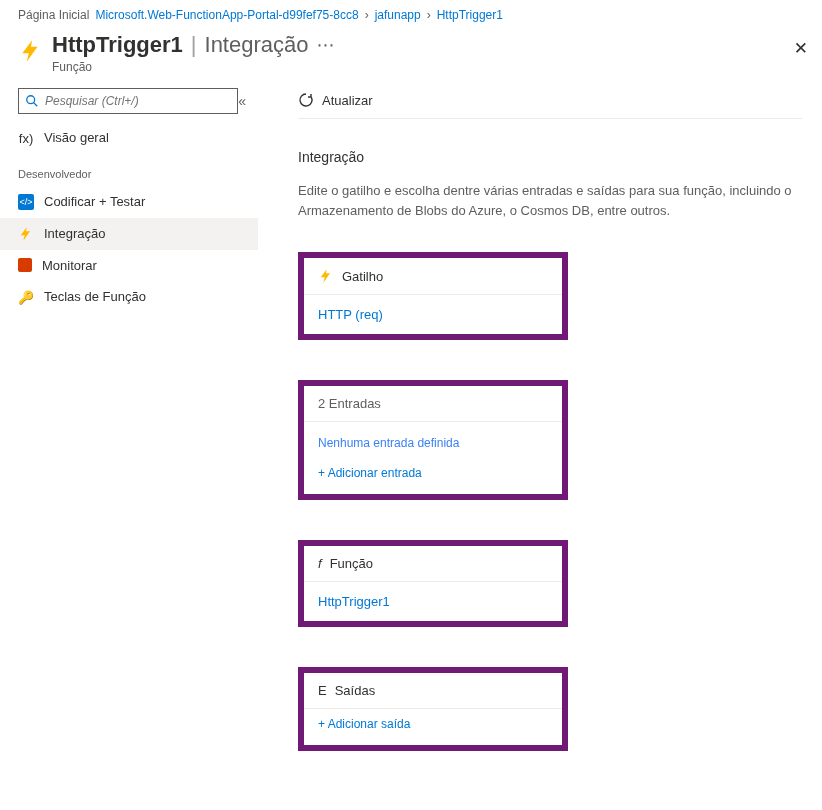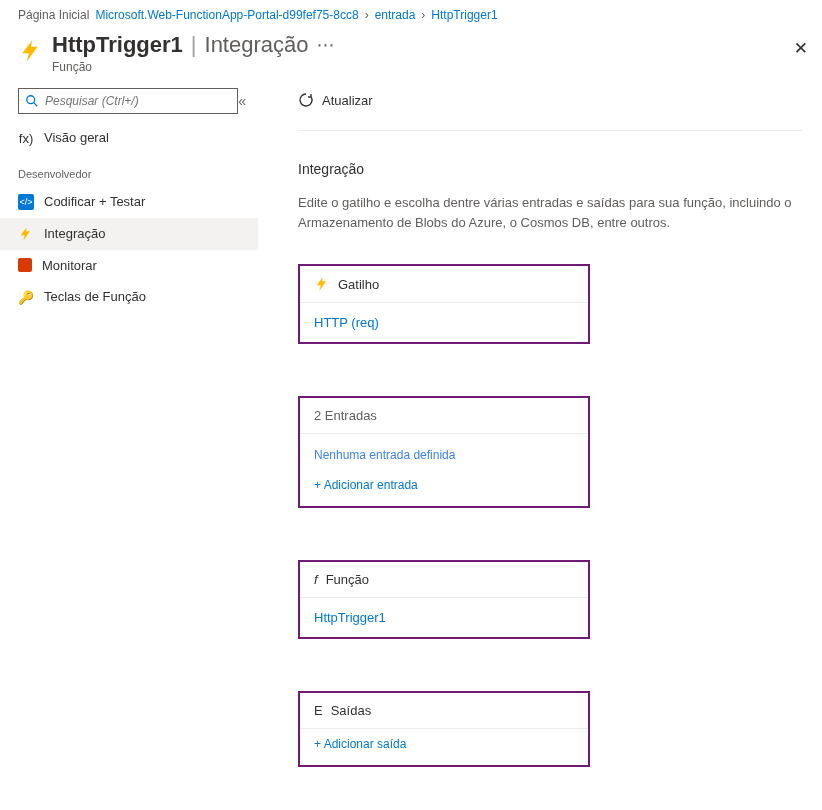--- a/index.html
+++ b/index.html
@@ -28,48 +28,48 @@
     .search-icon { width: 14px; height: 14px; margin-right: 6px; color: #0078d4; }
     .search-input { border: none; outline: none; font-size: 12px; flex: 1; color: #605e5c; font-style: italic; }
     .collapse-btn { cursor: pointer; color: #605e5c; font-size: 14px; }
     
     .nav-item { display: flex; align-items: flex-start; padding: 8px 18px; cursor: pointer; font-size: 13px; color: #323130; gap: 10px; }
     .nav-item.active { background: #f3f2f1; }
     .nav-icon { width: 16px; height: 16px; display: flex; align-items: center; justify-content: center; font-size: 13px; }
     .nav-section { padding: 14px 18px 6px; font-size: 11px; color: #605e5c; }
     
     .content { flex: 1; padding: 0 20px 20px 40px; }
-    .toolbar { border-bottom: 1px solid #edebe9; padding: 8px 0 22px; display: flex; align-items: flex-start; }
+    .toolbar { border-bottom: 1px solid #edebe9; padding: 8px 0 10px; display: flex; align-items: flex-start; }
     .refresh-btn { display: flex; align-items: center; gap: 8px; cursor: pointer; color: #323130; font-size: 13px; }
     .refresh-icon { width: 16px; height: 16px; }
     
     .content-body { padding-top: 30px; max-width: 520px; }
     .content-heading { font-size: 14px; color: #323130; margin-bottom: 16px; }
     .content-desc { font-size: 13px; color: #605e5c; line-height: 1.5; margin-bottom: 32px; }
     
-    .card { border: 2px solid #701a75; width: 292px; margin-bottom: 52px; }
+    .card { border: 6px solid #701a75; width: 270px; margin-bottom: 40px; }
     .card-header { padding: 10px 14px; border-bottom: 1px solid #edebe9; display: flex; align-items: center; gap: 8px; font-size: 13px; color: #323130; }
     .card-header.muted { color: #605e5c; }
     .card-link { padding: 12px 14px; color: #0078d4; font-size: 13px; cursor: pointer; }
     .card-empty { padding: 14px 14px 8px; color: #3b82f6; font-size: 12px; }
     .card-add { padding: 8px 14px 14px; color: #0078d4; font-size: 12px; cursor: pointer; }
     
     .flash-svg { fill: #ffb900; }
     .icon-code { background: #0078d4; color: #fff; font-size: 9px; padding: 2px 3px; border-radius: 2px; }
     .icon-monitor { background: #d83b01; width: 14px; height: 14px; border-radius: 2px; }
     .icon-keys { color: #ffb900; }
   </style>
 </head>
 <body>
 
 <div class="breadcrumb">
   <span class="breadcrumb-home">Página Inicial</span>
   <span class="breadcrumb-item">Microsoft.Web-FunctionApp-Portal-d99fef75-8cc8</span>
   <span class="breadcrumb-sep">›</span>
-  <span class="breadcrumb-item">entrada</span>
+  <span class="breadcrumb-item">jafunapp</span>
   <span class="breadcrumb-sep">›</span>
   <span class="breadcrumb-item">HttpTrigger1</span>
 </div>
 
 <div class="header">
   <svg class="header-icon flash-svg" viewBox="0 0 24 24">
       <path d="M13 2L4 14h6l-2 8 10-14h-6l1-6z"></path>
     </svg>
   <div class="header-titles">
     <div class="header-title-row">

